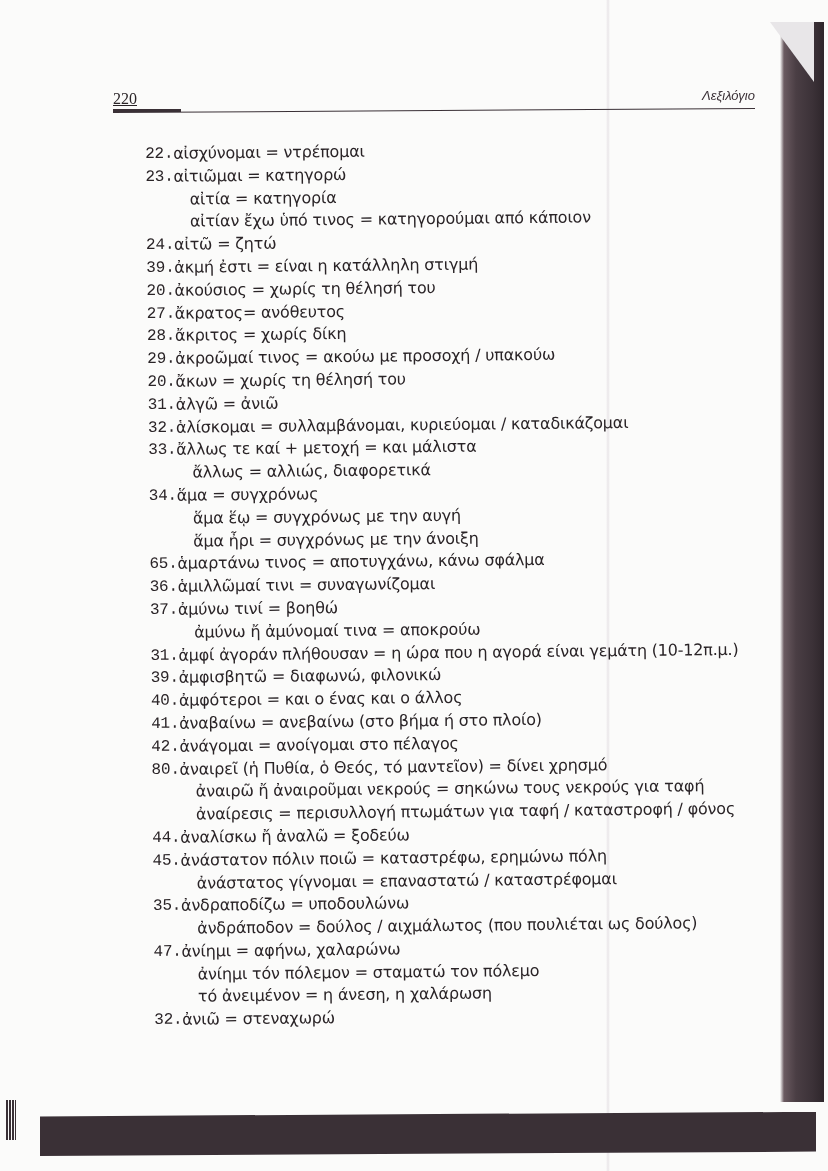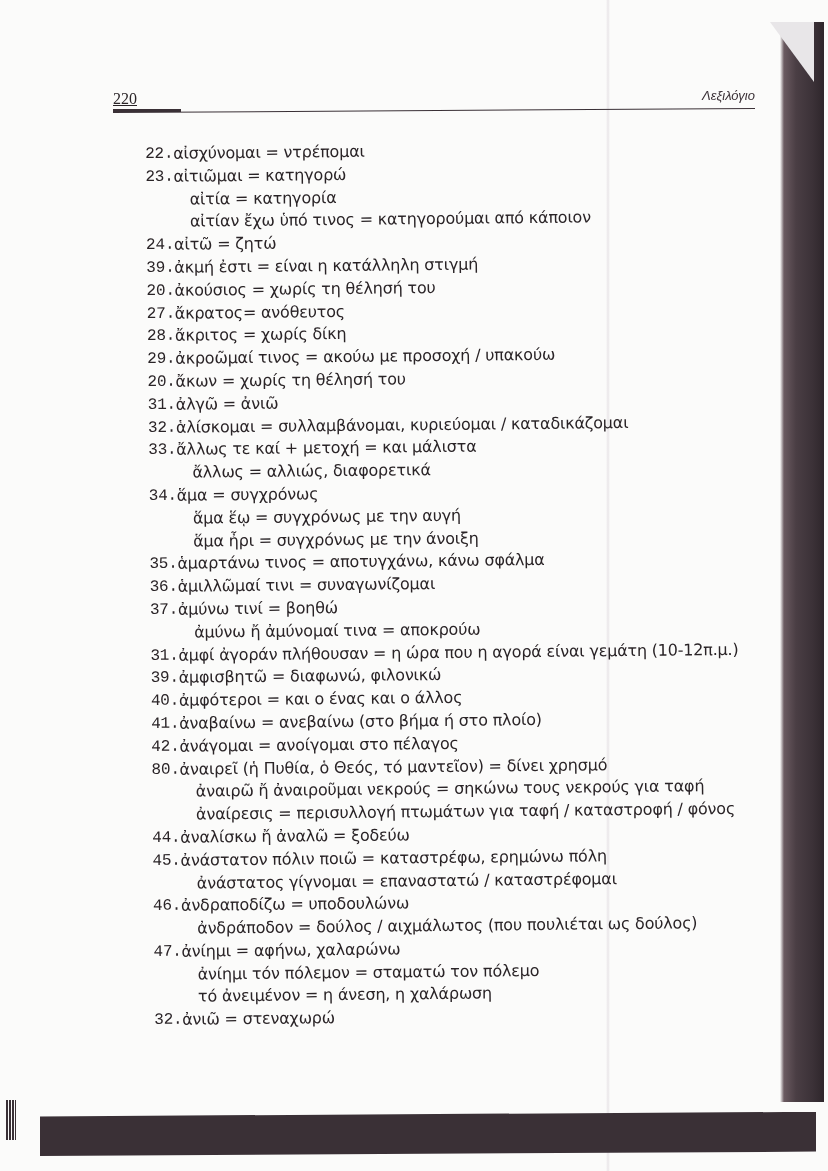--- a/index.html
+++ b/index.html
@@ -143,21 +143,21 @@
     </div>
     <div class="row sub">
       <span class="num"></span>
       <span class="txt">ἅμα ἕῳ = συγχρόνως με την αυγή</span>
     </div>
     <div class="row sub">
       <span class="num"></span>
       <span class="txt">ἅμα ἦρι = συγχρόνως με την άνοιξη</span>
     </div>
     <div class="row">
-      <span class="num">35.</span>
+      <span class="num">65.</span>
       <span class="txt">ἁμαρτάνω τινος = αποτυγχάνω, κάνω σφάλμα</span>
     </div>
     <div class="row">
       <span class="num">36.</span>
       <span class="txt">ἁμιλλῶμαί τινι = συναγωνίζομαι</span>
     </div>
     <div class="row">
       <span class="num">37.</span>
       <span class="txt">ἀμύνω τινί = βοηθώ</span>
     </div>
@@ -203,21 +203,21 @@
     </div>
     <div class="row">
       <span class="num">45.</span>
       <span class="txt">ἀνάστατον πόλιν ποιῶ = καταστρέφω, ερημώνω πόλη</span>
     </div>
     <div class="row sub">
       <span class="num"></span>
       <span class="txt">ἀνάστατος γίγνομαι = επαναστατώ / καταστρέφομαι</span>
     </div>
     <div class="row">
-      <span class="num">46.</span>
+      <span class="num">35.</span>
       <span class="txt">ἀνδραποδίζω = υποδουλώνω</span>
     </div>
     <div class="row sub">
       <span class="num"></span>
       <span class="txt">ἀνδράποδον = δούλος / αιχμάλωτος (που πουλιέται ως δούλος)</span>
     </div>
     <div class="row">
       <span class="num">47.</span>
       <span class="txt">ἀνίημι = αφήνω, χαλαρώνω</span>
     </div>

